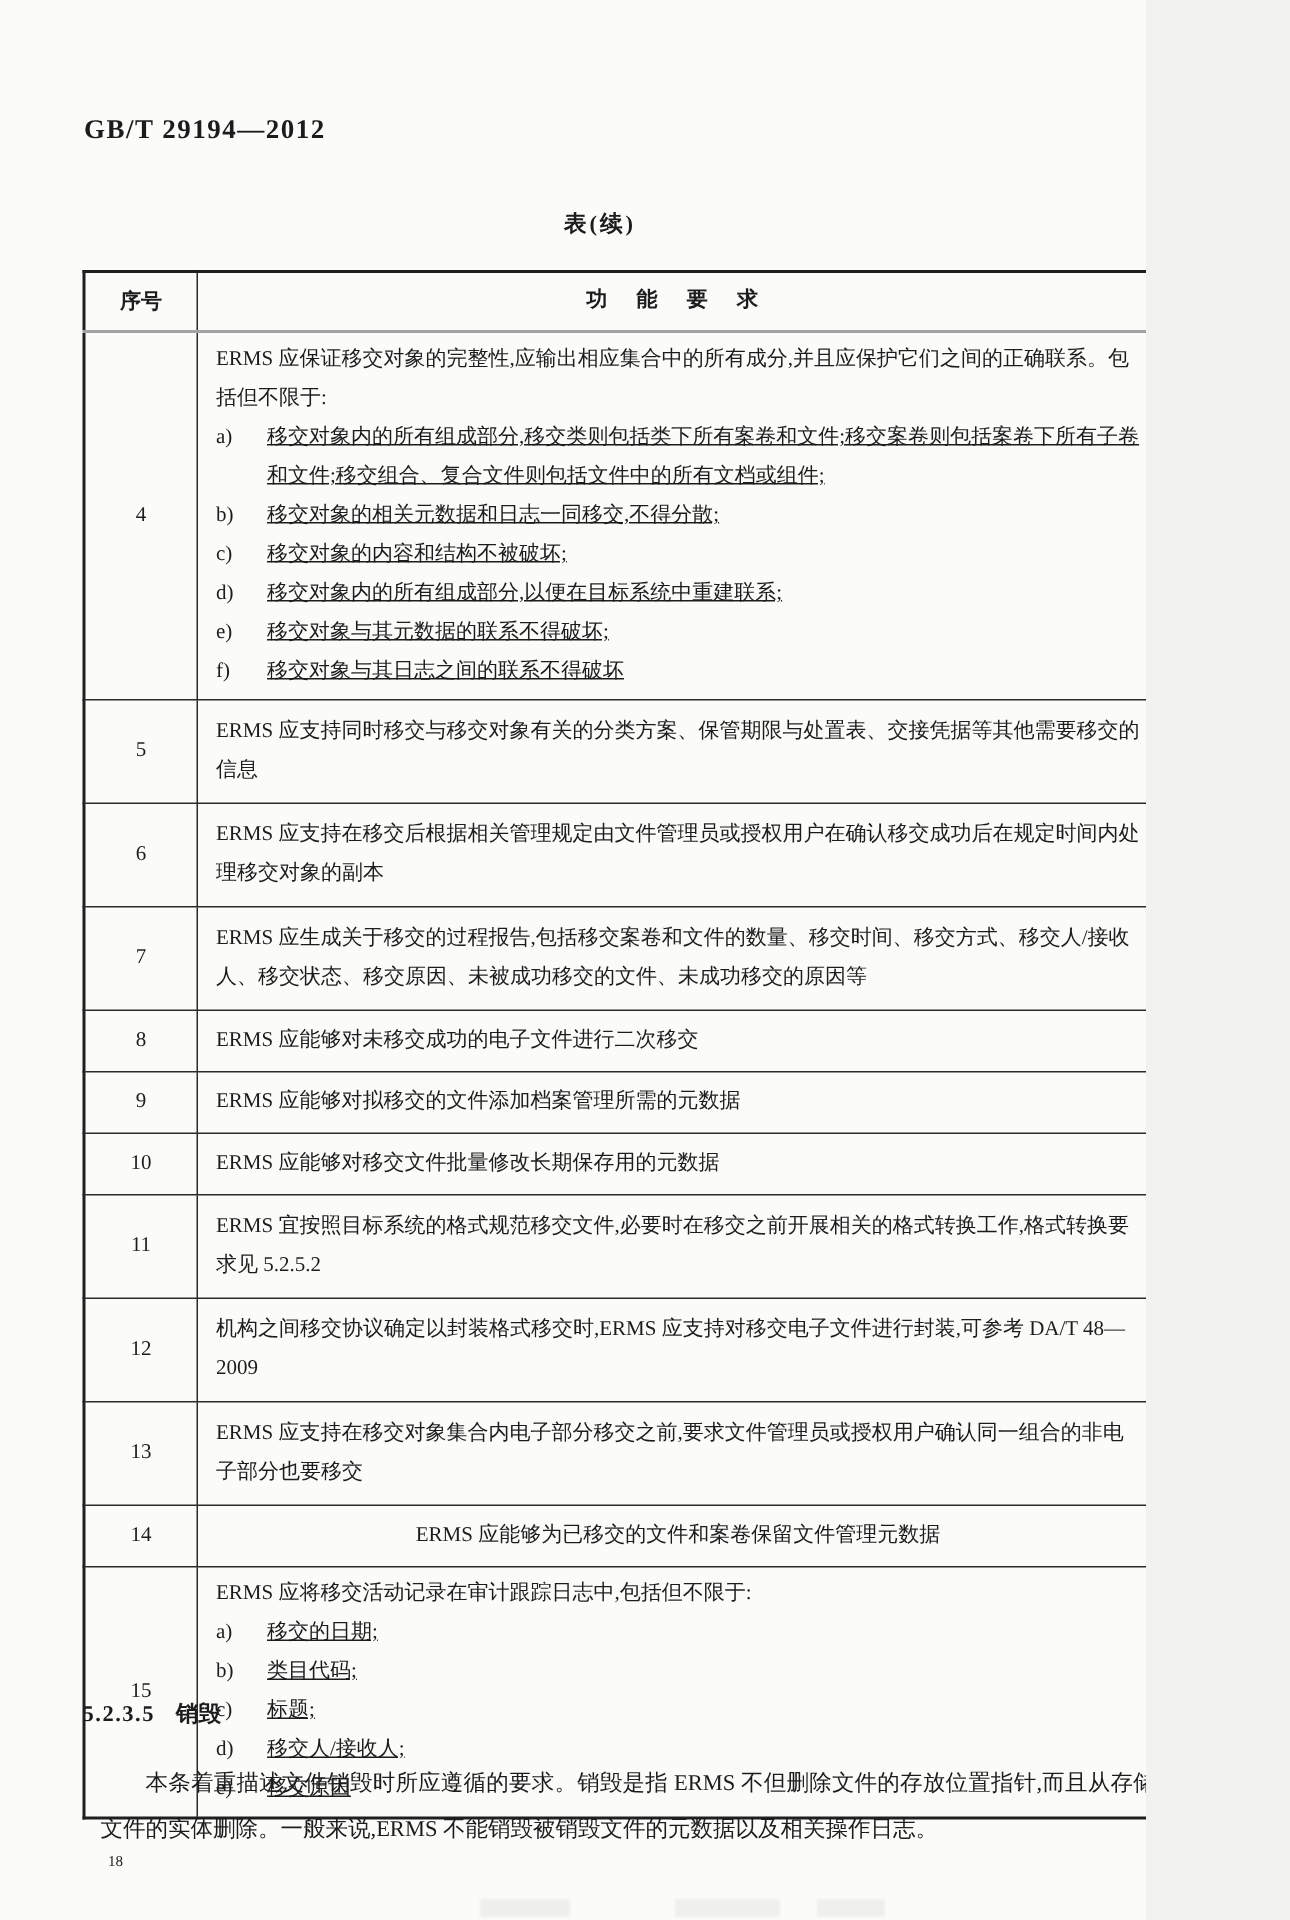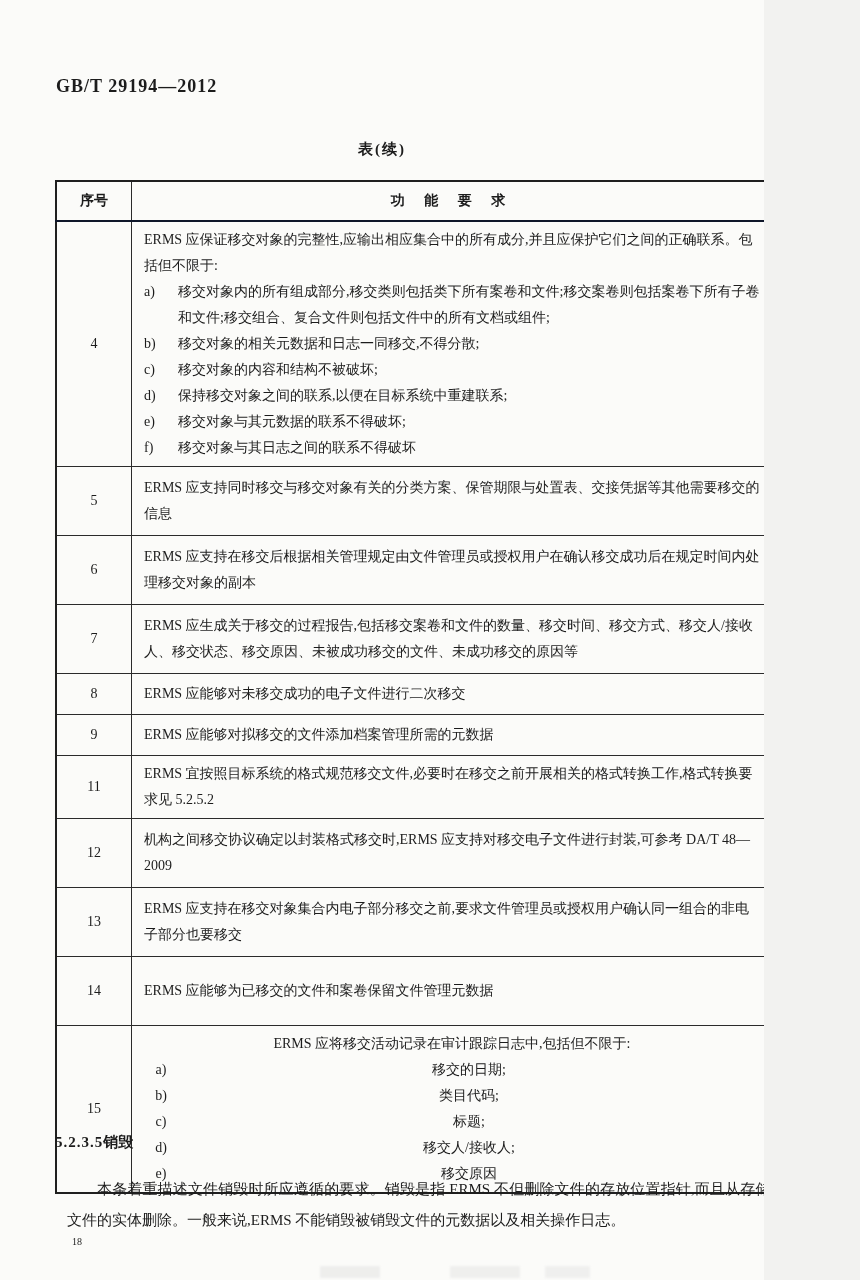--- a/index.html
+++ b/index.html
@@ -16,36 +16,37 @@
     overflow: hidden;
   }
   .doc-code {
     position: absolute; top: 76px; left: 56px;
     font-size: 18px; font-weight: bold; letter-spacing: 1px;
   }
   .table-title {
     position: absolute; top: 140px; left: 0; width: 100%;
     text-align: center; font-size: 15px; font-weight: bold;
     letter-spacing: 2px;
+    padding-left: 18px;
   }
   table.req-table {
     position: absolute; top: 180px; left: 55px;
     width: 762px;
     border-collapse: collapse;
     table-layout: fixed;
     font-size: 14px;
   }
   table.req-table th, table.req-table td {
     border: 1px solid #2b2b2b;
   }
   table.req-table { border: 2px solid #1f1f1f; }
   table.req-table thead th {
     height: 28px; font-weight: bold; text-align: center;
     background: #fbfbf9;
-    border-bottom: 2px solid #0f172a;
+    border-bottom: 2px solid #a3a3a3;
   }
   .col-no   { width: 72px;  text-align: center; vertical-align: middle; }
   .col-req  { width: 616px; vertical-align: middle; padding: 5px 12px; line-height: 26px; text-align: left;}
   .col-cons { width: 74px;  text-align: center; vertical-align: middle; letter-spacing: 2px; }
   th.col-req { letter-spacing: 8px; }
 
   #table-body tr:nth-child(1) td { height: 228px; }
   #table-body tr:nth-child(2) td,
   #table-body tr:nth-child(3) td,
   #table-body tr:nth-child(4) td { height: 58px; }
@@ -53,27 +54,27 @@
   #table-body tr:nth-child(6) td,
   #table-body tr:nth-child(7) td { height: 30px; }
   #table-body tr:nth-child(8) td,
   #table-body tr:nth-child(9) td,
   #table-body tr:nth-child(10) td { height: 58px; }
   #table-body tr:nth-child(11) td { height: 30px; text-align: center; }
   #table-body tr:nth-child(12) td { height: 146px; margin-top: 10px; }
 
   .col-req .item { display: flex; }
   .col-req .item-label { width: 34px; flex-shrink: 0; }
-  .col-req .item span:last-child { flex: 1; }
+  .col-req .item span:last-child { flex: 1; text-decoration: underline; }
 
   .section-heading {
     position: absolute; top: 1133px; left: 55px;
     font-size: 15px; font-weight: bold;
   }
-  .section-heading .num { letter-spacing: 1px; }
+  .section-heading .num { margin-right: 14px; letter-spacing: 1px; }
   .body-para {
     position: absolute; top: 1162px; left: 55px; width: 764px;
     margin: 12px;
     font-size: 15px; line-height: 31px;
     text-indent: 2em;
     text-align: justify;
   }
   .page-number {
     position: absolute; top: 1236px; left: 72px;
     font-size: 10px;
@@ -117,21 +118,21 @@
             <div class="item">
               <span class="item-label">b)</span>
               <span>移交对象的相关元数据和日志一同移交,不得分散;</span>
             </div>
             <div class="item">
               <span class="item-label">c)</span>
               <span>移交对象的内容和结构不被破坏;</span>
             </div>
             <div class="item">
               <span class="item-label">d)</span>
-              <span>保持移交对象之间的联系,以便在目标系统中重建联系;</span>
+              <span>移交对象内的所有组成部分,以便在目标系统中重建联系;</span>
             </div>
             <div class="item">
               <span class="item-label">e)</span>
               <span>移交对象与其元数据的联系不得破坏;</span>
             </div>
             <div class="item">
               <span class="item-label">f)</span>
               <span>移交对象与其日志之间的联系不得破坏</span>
             </div>
           </td>
@@ -162,20 +163,27 @@
           <td class="col-no">8</td>
           <td class="col-req">
             <div class="text">ERMS 应能够对未移交成功的电子文件进行二次移交</div>
           </td>
           <td class="col-cons">必选</td>
         </tr>
         <tr>
           <td class="col-no">9</td>
           <td class="col-req">
             <div class="text">ERMS 应能够对拟移交的文件添加档案管理所需的元数据</div>
+          </td>
+          <td class="col-cons">必选</td>
+        </tr>
+        <tr>
+          <td class="col-no">10</td>
+          <td class="col-req">
+            <div class="text">ERMS 应能够对移交文件批量修改长期保存用的元数据</div>
           </td>
           <td class="col-cons">必选</td>
         </tr>
         <tr>
           <td class="col-no">11</td>
           <td class="col-req">
             <div class="text">ERMS 宜按照目标系统的格式规范移交文件,必要时在移交之前开展相关的格式转换工作,格式转换要求见 5.2.5.2</div>
           </td>
           <td class="col-cons">可选</td>
         </tr>

